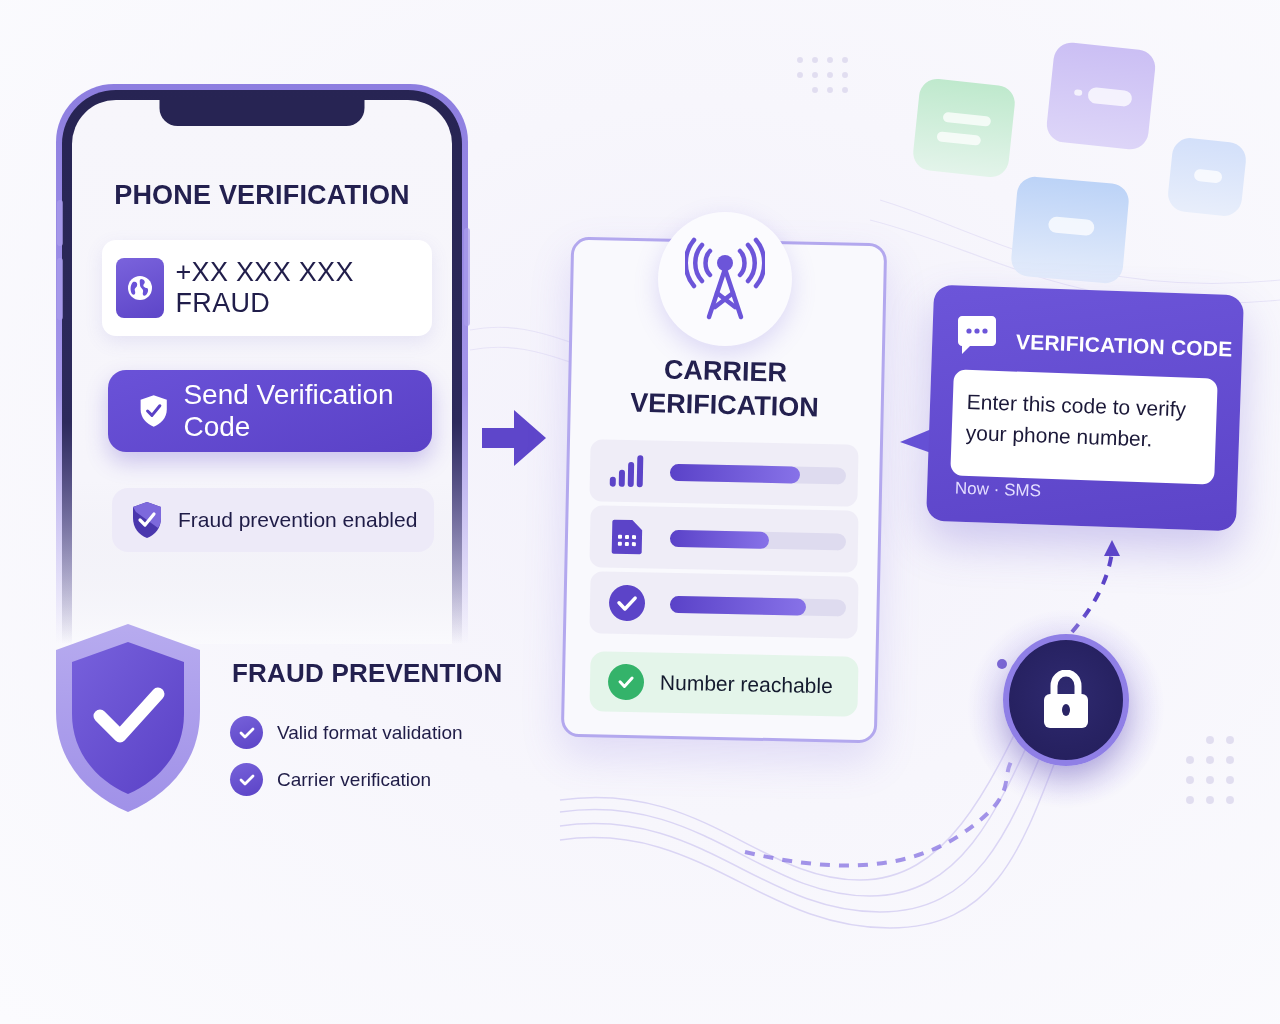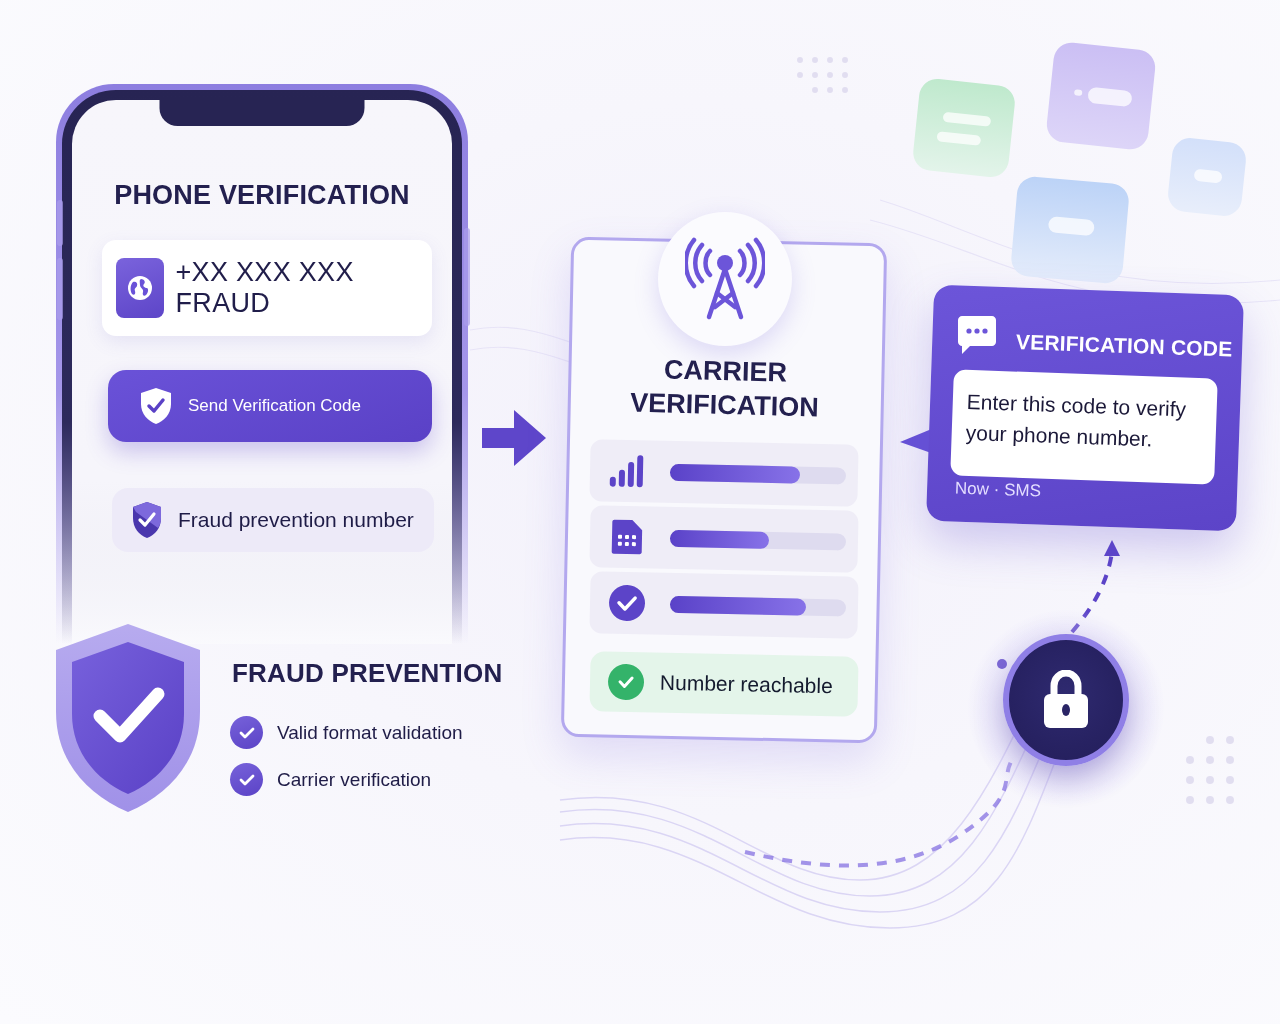--- a/index.html
+++ b/index.html
@@ -53,26 +53,26 @@
   }
   .globe-box {
     width: 52px; height: 60px; border-radius: 8px;
     background: linear-gradient(160deg, #7a63dc, #5d45c8);
     display: flex; align-items: center; justify-content: center;
   }
   .phone-input-text {
     margin-left: 12px; font-size: 27px; color: #201d4a; letter-spacing: 0.3px;
   }
   .send-btn {
-    left: 36px; top: 270px; width: 324px; height: 72px;
+    left: 36px; top: 270px; width: 324px; height: 82px;
     border-radius: 18px;
     background: linear-gradient(160deg, #6a52d8 0%, #5a41c6 100%);
     box-shadow: 0 10px 22px rgba(90, 65, 200, 0.28);
     display: flex; align-items: center; padding-left: 30px;
-    color: #fff; font-size: 17px; font-weight: 500; cursor: pointer;
+    color: #fff; font-size: 28px; font-weight: 500; cursor: pointer;
   }
   .send-btn span.lbl { margin-left: 14px; }
   .fraud-pill {
     left: 40px; top: 388px; width: 322px; height: 64px;
     border-radius: 16px; background: #edeaf8;
     display: flex; align-items: center; padding-left: 18px;
     font-size: 21px; color: #1f1c47;
   }
   .fraud-pill span.lbl { margin-left: 14px; }
 
@@ -254,21 +254,21 @@
         </svg>
         <span class="lbl">Send Verification Code</span>
       </div>
 
       <div class="abs fraud-pill">
         <svg width="34" height="40" viewBox="0 0 34 40">
           <path d="M17 2 L31 7 L31 18 C31 28 25 35 17 38 C9 35 3 28 3 18 L3 7 Z" fill="#4a37ad"></path>
           <path d="M17 2 L31 7 L31 18 C31 22 30 25 28 28 L6 12 L3 7 Z" fill="#7d69dc"></path>
           <path d="M10 20 L15 25 L24 14" fill="none" stroke="#ffffff" stroke-width="3.2" stroke-linecap="round" stroke-linejoin="round"></path>
         </svg>
-        <span class="lbl">Fraud prevention number</span>
+        <span class="lbl">Fraud prevention enabled</span>
       </div>
     </div>
   </div>
 </div>
 
 <div class="abs side-btn" style="left:57px; top:200px; width:6px; height:46px;"></div>
 <div class="abs side-btn" style="left:57px; top:258px; width:6px; height:62px;"></div>
 <div class="abs side-btn" style="left:464px; top:228px; width:6px; height:98px;"></div>
 
 <svg class="abs big-shield" viewBox="0 0 152 194">

